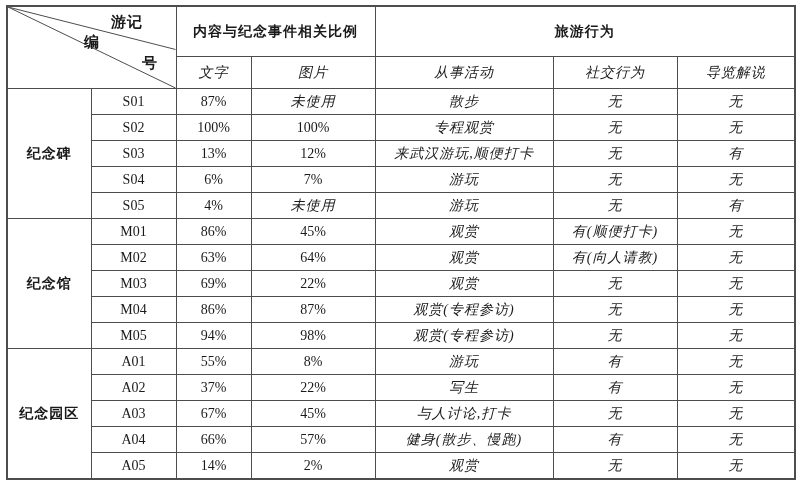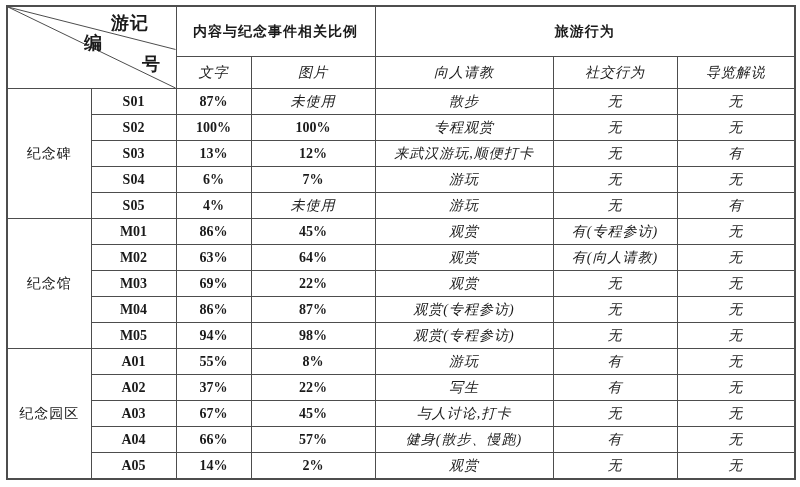--- a/index.html
+++ b/index.html
@@ -48,42 +48,41 @@
     font-family: "Liberation Serif", serif;
     font-style: italic;
     font-size: 14px;
     letter-spacing: 1px;
   }
   .num {
     font-family: "Liberation Serif", serif;
     font-style: normal;
     font-size: 14px;
     letter-spacing: 0;
-    font-weight: bold;
   }
   .group-label {
     font-family: "Liberation Sans", sans-serif;
-    font-weight: normal;
+    font-weight: bold;
     font-size: 15px;
     letter-spacing: 1px;
   }
   .corner {
     position: relative;
     padding: 0;
   }
   .corner svg {
     position: absolute;
     left: 0; top: 0;
     width: 100%; height: 100%;
   }
   .corner .lbl {
     position: absolute;
     font-family: "Liberation Sans", sans-serif;
     font-weight: bold;
-    font-size: 18px;
+    font-size: 15px;
     letter-spacing: 1px;
     line-height: 1;
     white-space: nowrap;
   }
   .lbl-youji   { left: 103px; top: 7px;  }
   .lbl-bian    { left: 76px;  top: 27px; }
   .lbl-hao     { left: 134px; top: 48px; }
   .lbl-suolei  { left: 24px;  top: 58px; margin-top: 32px; }
 </style>
 </head>
@@ -113,21 +112,21 @@
         <span class="lbl lbl-hao">号</span>
         <span class="lbl lbl-suolei">场所类型</span>
       </td>
       <td class="th-main" colspan="2">内容与纪念事件相关比例</td>
       <td class="th-main" colspan="3">旅游行为</td>
     </tr>
 
     <tr class="h2">
       <td class="kai">文字</td>
       <td class="kai">图片</td>
-      <td class="kai">向人请教</td>
+      <td class="kai">从事活动</td>
       <td class="kai">社交行为</td>
       <td class="kai">导览解说</td>
     </tr>
 
     <tr class="body-row">
       <td class="group-label" rowspan="5">纪念碑</td>
       <td class="num">S01</td>
       <td class="num">87%</td>
       <td class="kai">未使用</td>
       <td class="kai">散步</td>
@@ -166,21 +165,21 @@
       <td class="kai">无</td>
       <td class="kai">有</td>
     </tr>
 
     <tr class="body-row">
       <td class="group-label" rowspan="5">纪念馆</td>
       <td class="num">M01</td>
       <td class="num">86%</td>
       <td class="num">45%</td>
       <td class="kai">观赏</td>
-      <td class="kai">有(专程参访)</td>
+      <td class="kai">有(顺便打卡)</td>
       <td class="kai">无</td>
     </tr>
     <tr class="body-row">
       <td class="num">M02</td>
       <td class="num">63%</td>
       <td class="num">64%</td>
       <td class="kai">观赏</td>
       <td class="kai">有(向人请教)</td>
       <td class="kai">无</td>
     </tr>

